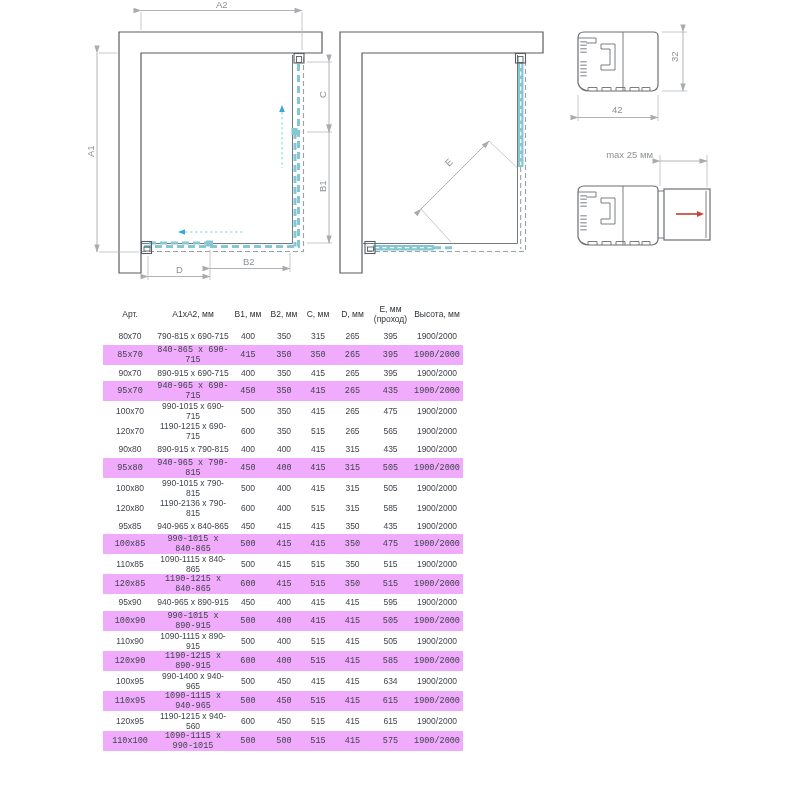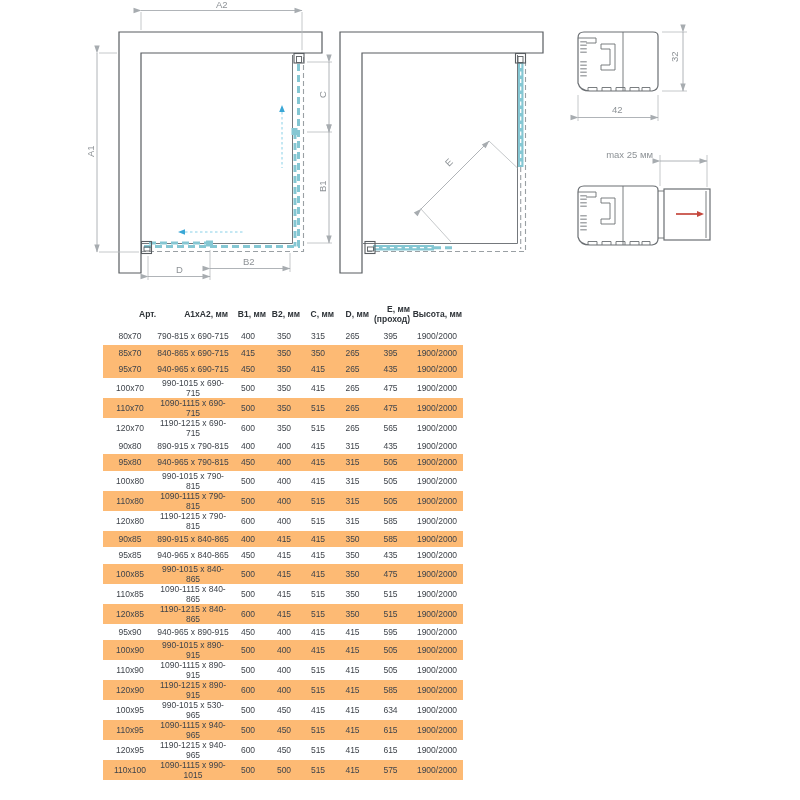--- a/index.html
+++ b/index.html
@@ -10,24 +10,24 @@
   .dim-line{stroke:#a7acb0;stroke-width:0.9;fill:none;}
   .ext-line{stroke:#b6babd;stroke-width:0.8;fill:none;}
   .outline{stroke:#595d61;fill:none;}
   .inner-line{stroke:#74787c;stroke-width:1;fill:none;}
   .glass-dash{stroke:#85c7d3;stroke-width:3;fill:none;stroke-dasharray:7 4;}
   .gray-dash{stroke:#9aa0a4;stroke-width:1.1;fill:none;stroke-dasharray:5 3;}
   .profile{stroke:#6b6f73;stroke-width:1.2;fill:#ffffff;}
   .profile-thin{stroke:#6b6f73;stroke-width:0.9;fill:none;}
   #size-table-wrap{position:absolute;left:103px;top:302px;width:344px;}
   table{border-collapse:collapse;table-layout:fixed;width:344px;}
-  th{font-size:8.5px;font-weight:bold;color:#2e3338;text-align:right;vertical-align:middle;
+  th{font-size:8.5px;font-weight:normal;color:#2e3338;text-align:center;vertical-align:middle;
      height:26px;padding:0 1px;line-height:1.15;}
   td{font-size:8.5px;color:#3f444b;text-align:center;vertical-align:middle;height:16.5px;padding:0;}
-  tr.alt{background:#fdba74;}
+  tr.alt{background:#f0abfc;font-family:Liberation Mono, monospace;}
   .c0{width:52px}.c1{width:70px}.c2{width:36px}.c3{width:32px}
   .c4{width:32px}.c5{width:33px}.c6{width:39px}.c7{width:50px}
 </style>
 </head>
 <body>
 
 <div id="stage">
 
   <svg id="drawings" width="800" height="300" viewBox="0 0 800 300">
     <defs>
@@ -181,50 +181,50 @@
           <tr class="alt">
             <td>85x70</td>
             <td>840-865 x 690-715</td>
             <td>415</td>
             <td>350</td>
             <td>350</td>
             <td>265</td>
             <td>395</td>
             <td>1900/2000</td>
           </tr>
+          <tr>
+            <td>90x70</td>
+            <td>890-915 x 690-715</td>
+            <td>400</td>
+            <td>350</td>
+            <td>415</td>
+            <td>265</td>
+            <td>395</td>
+            <td>1900/2000</td>
+          </tr>
           <tr class="alt">
             <td>95x70</td>
             <td>940-965 x 690-715</td>
             <td>450</td>
             <td>350</td>
             <td>415</td>
             <td>265</td>
             <td>435</td>
             <td>1900/2000</td>
           </tr>
           <tr>
             <td>100x70</td>
             <td>990-1015 x 690-715</td>
             <td>500</td>
             <td>350</td>
             <td>415</td>
             <td>265</td>
             <td>475</td>
             <td>1900/2000</td>
           </tr>
-          <tr class="alt">
-            <td>110x70</td>
-            <td>1090-1115 x 690-715</td>
-            <td>500</td>
-            <td>350</td>
-            <td>515</td>
-            <td>265</td>
-            <td>475</td>
-            <td>1900/2000</td>
-          </tr>
           <tr>
             <td>120x70</td>
             <td>1190-1215 x 690-715</td>
             <td>600</td>
             <td>350</td>
             <td>515</td>
             <td>265</td>
             <td>565</td>
             <td>1900/2000</td>
           </tr>
@@ -251,47 +251,27 @@
           <tr>
             <td>100x80</td>
             <td>990-1015 x 790-815</td>
             <td>500</td>
             <td>400</td>
             <td>415</td>
             <td>315</td>
             <td>505</td>
             <td>1900/2000</td>
           </tr>
-          <tr class="alt">
-            <td>110x80</td>
-            <td>1090-1115 x 790-815</td>
-            <td>500</td>
-            <td>400</td>
-            <td>515</td>
-            <td>315</td>
-            <td>505</td>
-            <td>1900/2000</td>
-          </tr>
           <tr>
             <td>120x80</td>
-            <td>1190-1215 x 790-815</td>
-            <td>600</td>
-            <td>400</td>
-            <td>515</td>
-            <td>315</td>
-            <td>585</td>
-            <td>1900/2000</td>
-          </tr>
-          <tr class="alt">
-            <td>90x85</td>
-            <td>890-915 x 840-865</td>
-            <td>400</td>
-            <td>415</td>
-            <td>415</td>
-            <td>350</td>
+            <td>1190-2136 x 790-815</td>
+            <td>600</td>
+            <td>400</td>
+            <td>515</td>
+            <td>315</td>
             <td>585</td>
             <td>1900/2000</td>
           </tr>
           <tr>
             <td>95x85</td>
             <td>940-965 x 840-865</td>
             <td>450</td>
             <td>415</td>
             <td>415</td>
             <td>350</td>
@@ -363,41 +343,41 @@
             <td>1190-1215 x 890-915</td>
             <td>600</td>
             <td>400</td>
             <td>515</td>
             <td>415</td>
             <td>585</td>
             <td>1900/2000</td>
           </tr>
           <tr>
             <td>100x95</td>
-            <td>990-1015 x 530-965</td>
+            <td>990-1400 x 940-965</td>
             <td>500</td>
             <td>450</td>
             <td>415</td>
             <td>415</td>
             <td>634</td>
             <td>1900/2000</td>
           </tr>
           <tr class="alt">
             <td>110x95</td>
             <td>1090-1115 x 940-965</td>
             <td>500</td>
             <td>450</td>
             <td>515</td>
             <td>415</td>
             <td>615</td>
             <td>1900/2000</td>
           </tr>
           <tr>
             <td>120x95</td>
-            <td>1190-1215 x 940-965</td>
+            <td>1190-1215 x 940-560</td>
             <td>600</td>
             <td>450</td>
             <td>515</td>
             <td>415</td>
             <td>615</td>
             <td>1900/2000</td>
           </tr>
           <tr class="alt">
             <td>110x100</td>
             <td>1090-1115 x 990-1015</td>

